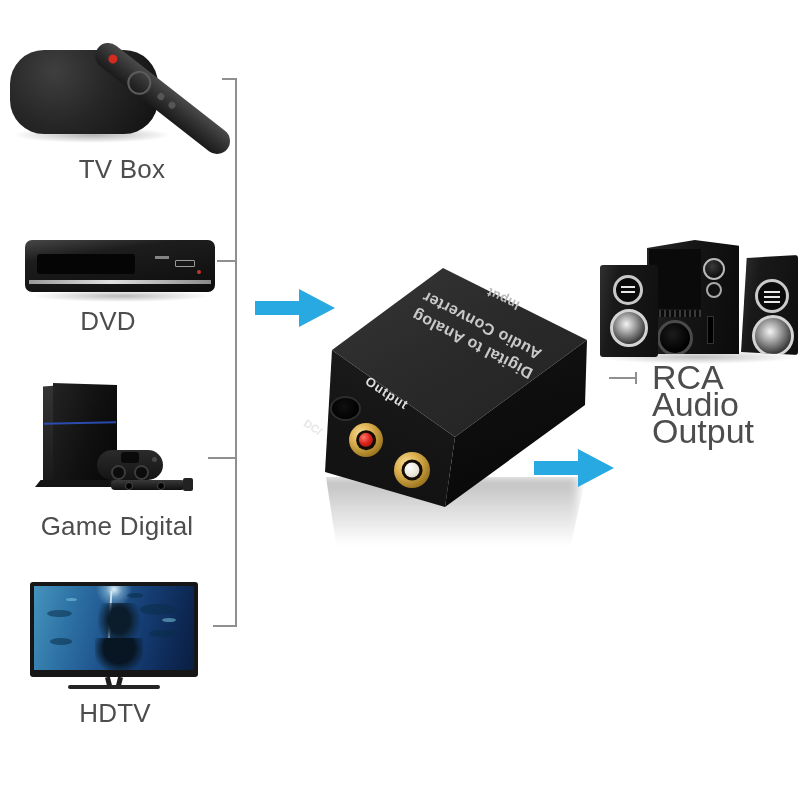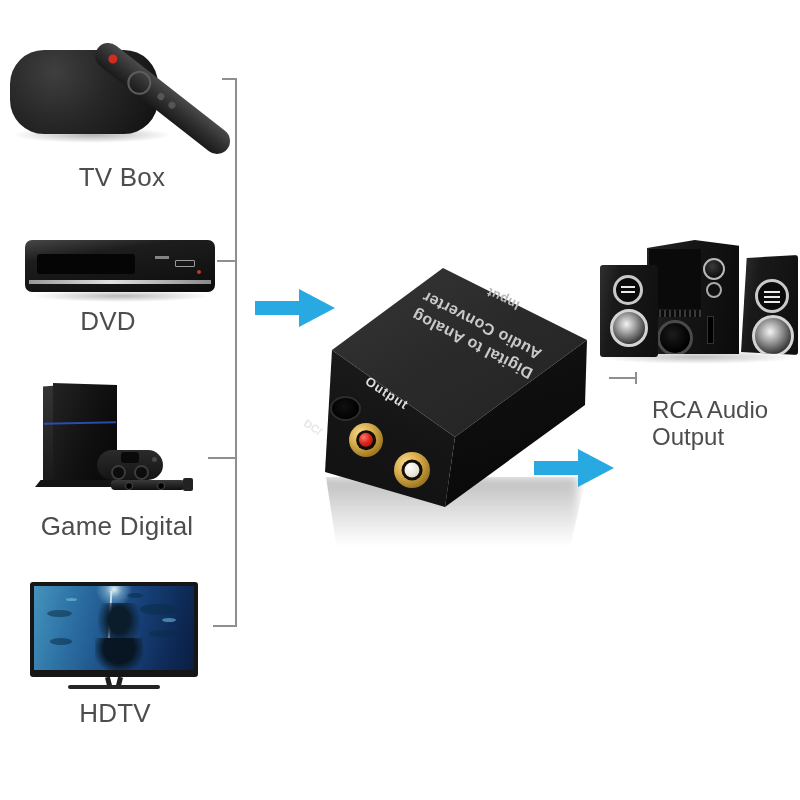--- a/index.html
+++ b/index.html
@@ -3,21 +3,21 @@
 <meta charset="utf-8">
 <style>
   html,body{margin:0;padding:0;background:#fff;}
   #canvas{position:relative;width:800px;height:800px;background:#fff;overflow:hidden;
           font-family:"Liberation Sans",sans-serif;}
   .abs{position:absolute;}
 
   
   .dev-label{position:absolute;font-size:26px;font-weight:400;color:var(--label-text,#4d4d4d);
              transform:translateX(-50%);white-space:nowrap;letter-spacing:.2px;}
-  .rca-label{position:absolute;left:652px;top:396px;font-size:24px;line-height:27px;
+  .rca-label{position:absolute;left:652px;top:364px;font-size:34px;line-height:27px;
              color:var(--label-text,#4d4d4d);}
   .rca-label span{display:block;}
 
   
   .brline{position:absolute;background:var(--bracket,#8f8f8f);}
 
   
   .flow-arrow{position:absolute;width:80px;height:38px;}
   .flow-arrow .shaft{position:absolute;left:0;top:12px;width:46px;height:14px;background:var(--accent,#29a9e2);}
   .flow-arrow .head{position:absolute;left:44px;top:0;width:36px;height:38px;background:var(--accent,#29a9e2);
@@ -144,21 +144,21 @@
   <div class="abs" style="left:10px;top:15px;width:230px;height:150px;">
     <div class="tvbox-shadow"></div>
     <div class="tvbox-body"></div>
     <div class="remote">
       <div class="rdot"></div>
       <div class="rring"></div>
       <div class="rb1"></div>
       <div class="rb2"></div>
     </div>
   </div>
-  <div class="dev-label" style="left:122px;top:162px;">TV Box</div>
+  <div class="dev-label" style="left:122px;top:154px;">TV Box</div>
 
   <div class="abs" style="left:25px;top:234px;width:195px;height:75px;">
     <div class="dvd-shadow"></div>
     <div class="dvd-body">
       <div class="dvd-tray"></div>
       <div class="dvd-stripe"></div>
       <div class="dvd-m1"></div>
       <div class="dvd-m2"></div>
       <div class="dvd-red"></div>
     </div>

